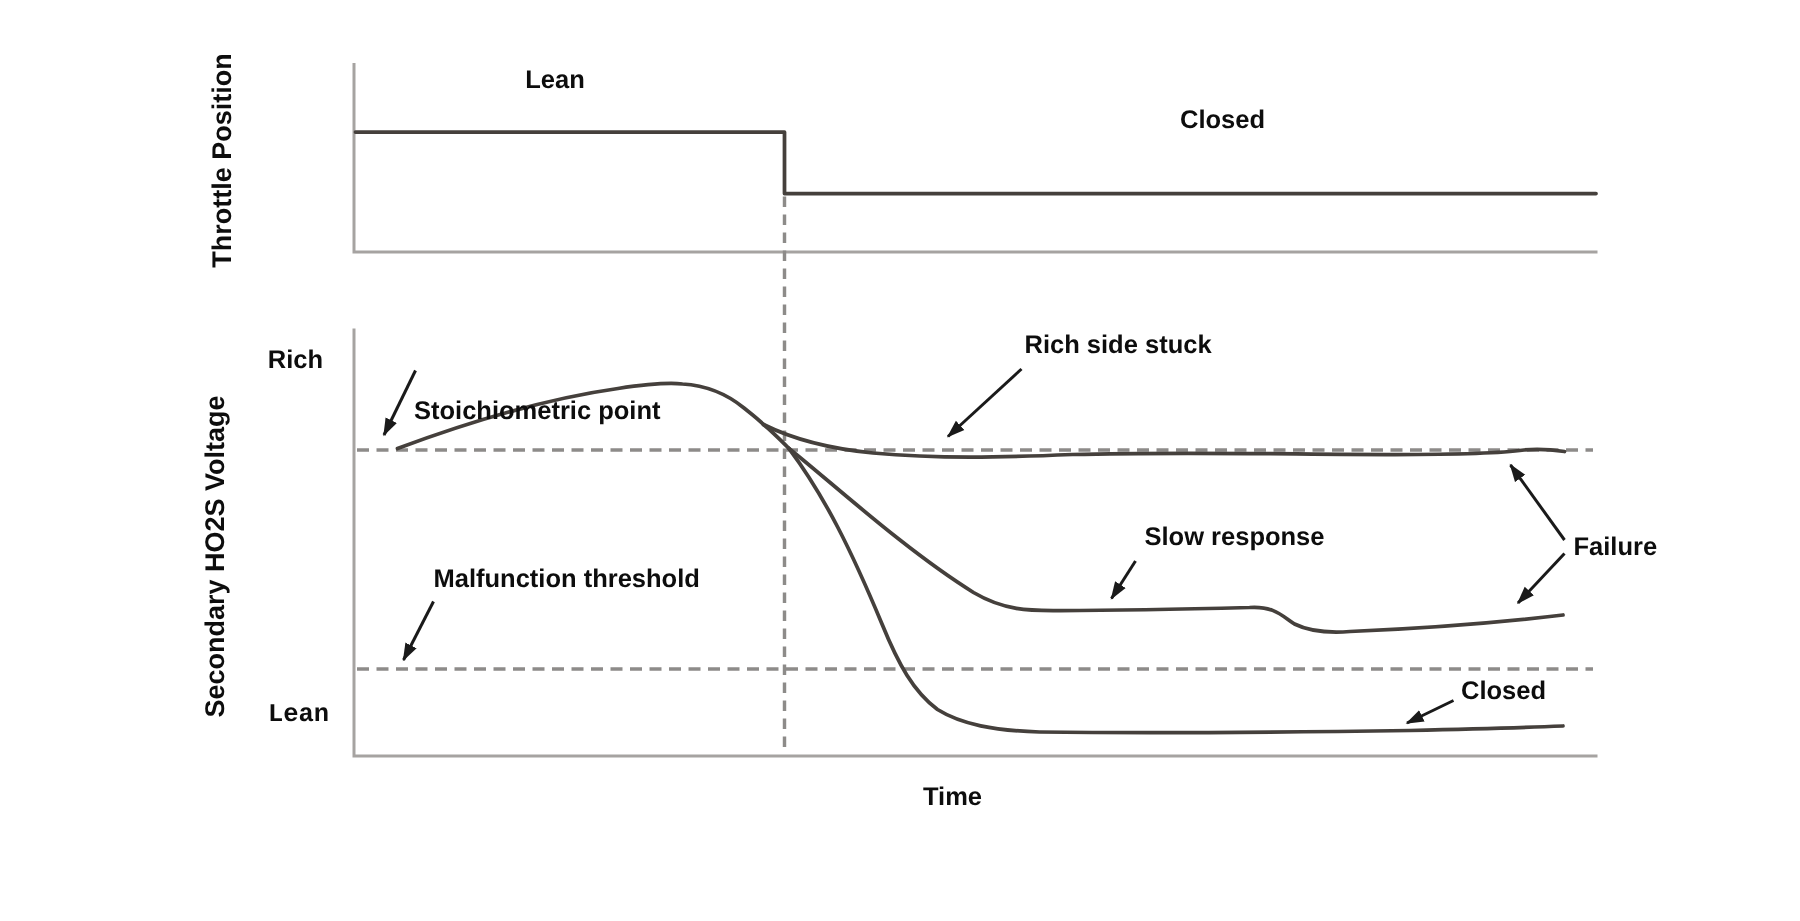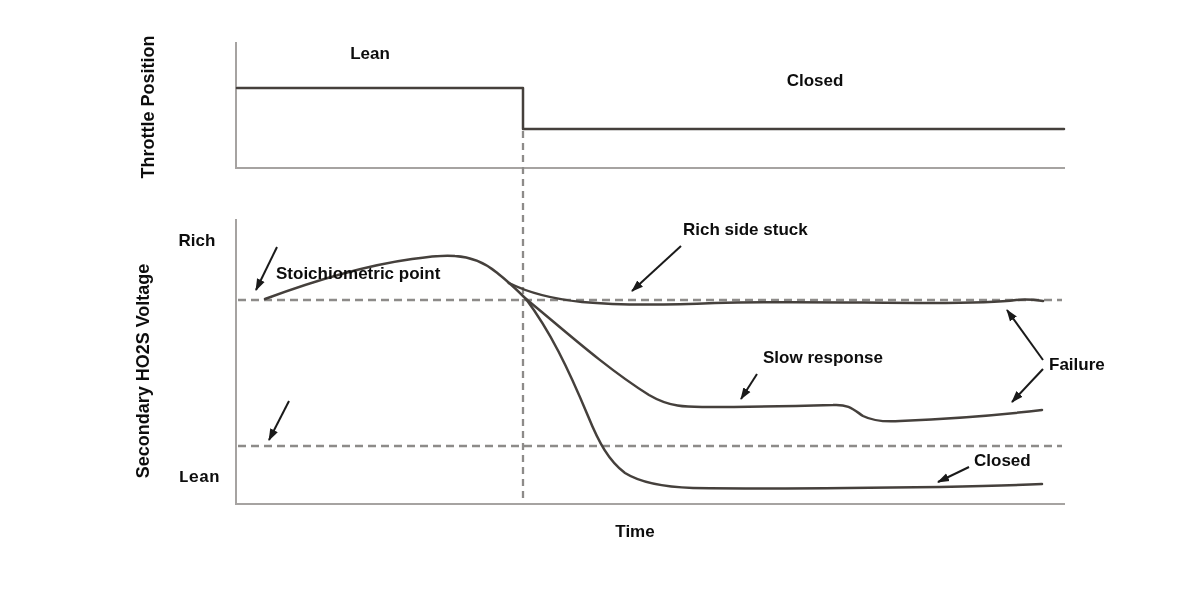--- a/index.html
+++ b/index.html
@@ -73,18 +73,19 @@
   <div class="lbl rot" style="left:148px; top:107px;">Throttle Position</div>
   <div class="lbl c" style="left:370px; top:53px;">Lean</div>
   <div class="lbl c" style="left:815px; top:80px;">Closed</div>
 
   <div class="lbl rot" style="left:143px; top:371px;">Secondary HO2S Voltage</div>
   <div class="lbl c" style="left:197px; top:240px;">Rich</div>
   <div class="lbl c" style="left:199px; top:477px;font-family:Liberation Mono, monospace;">Lean</div>
   <div class="lbl c" style="left:635px; top:531px;">Time</div>
 
   <div class="lbl" style="left:276px; top:217px;margin-top:48px;">Stoichiometric point</div>
+  <div class="lbl" style="left:289px; top:377px;">Malfunction threshold</div>
   <div class="lbl" style="left:683px; top:221px;text-align:right;">Rich side stuck</div>
   <div class="lbl" style="left:763px; top:349px;">Slow response</div>
   <div class="lbl" style="left:1049px; top:356px;">Failure</div>
   <div class="lbl" style="left:974px; top:452px;">Closed</div>
 
 </div>
 
 </body></html>

